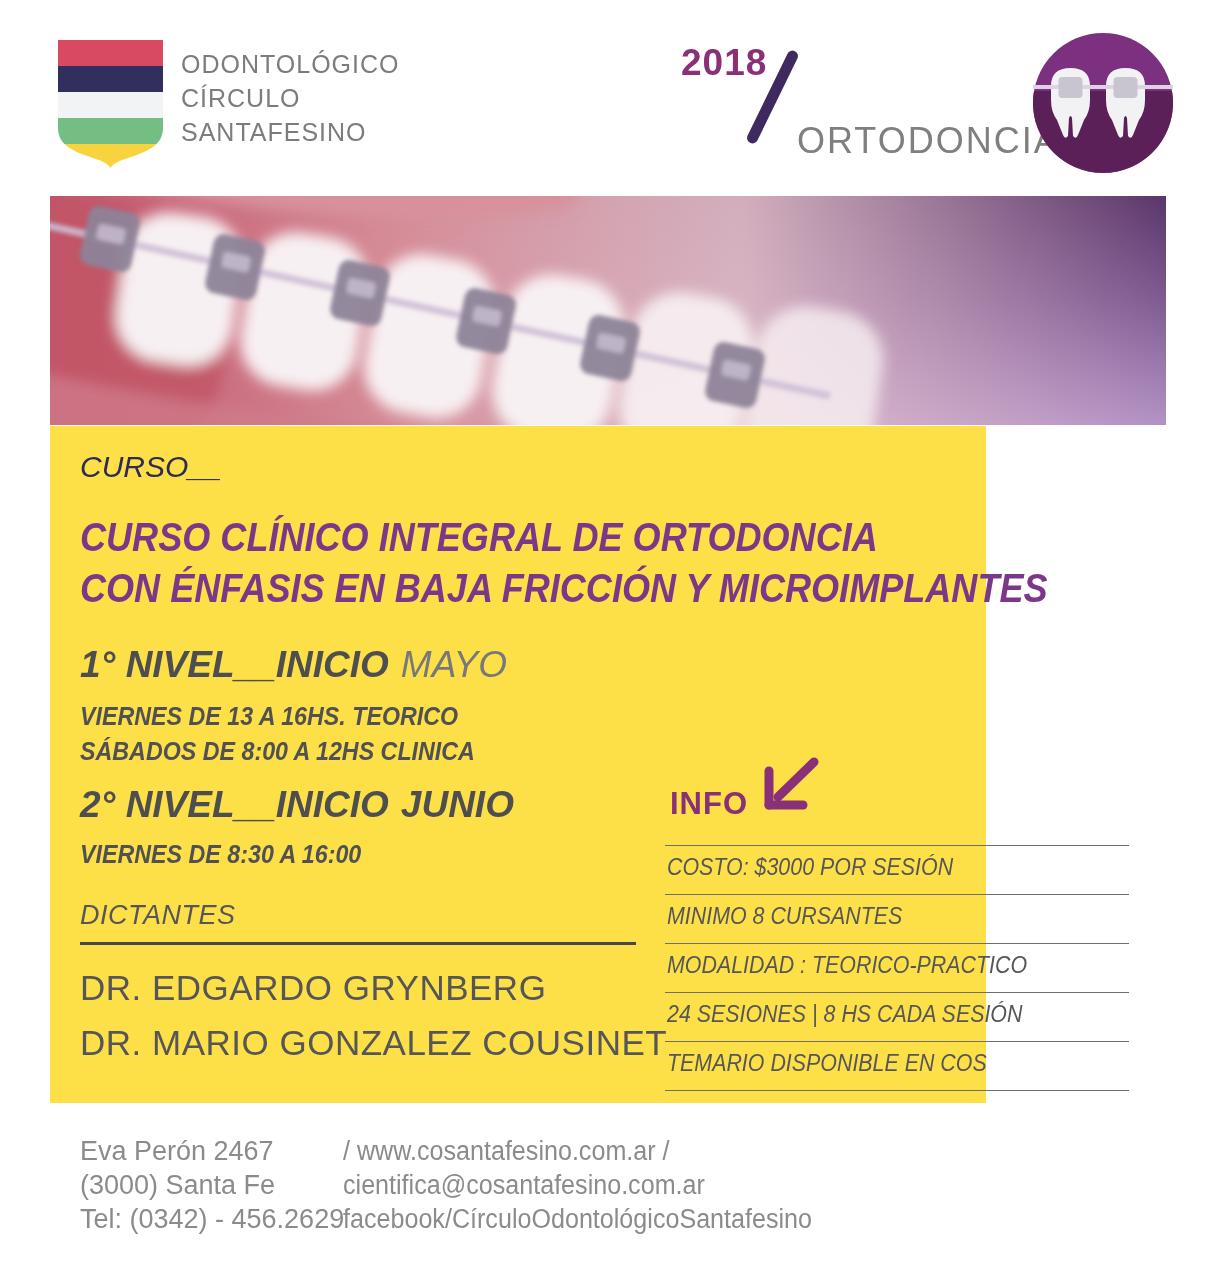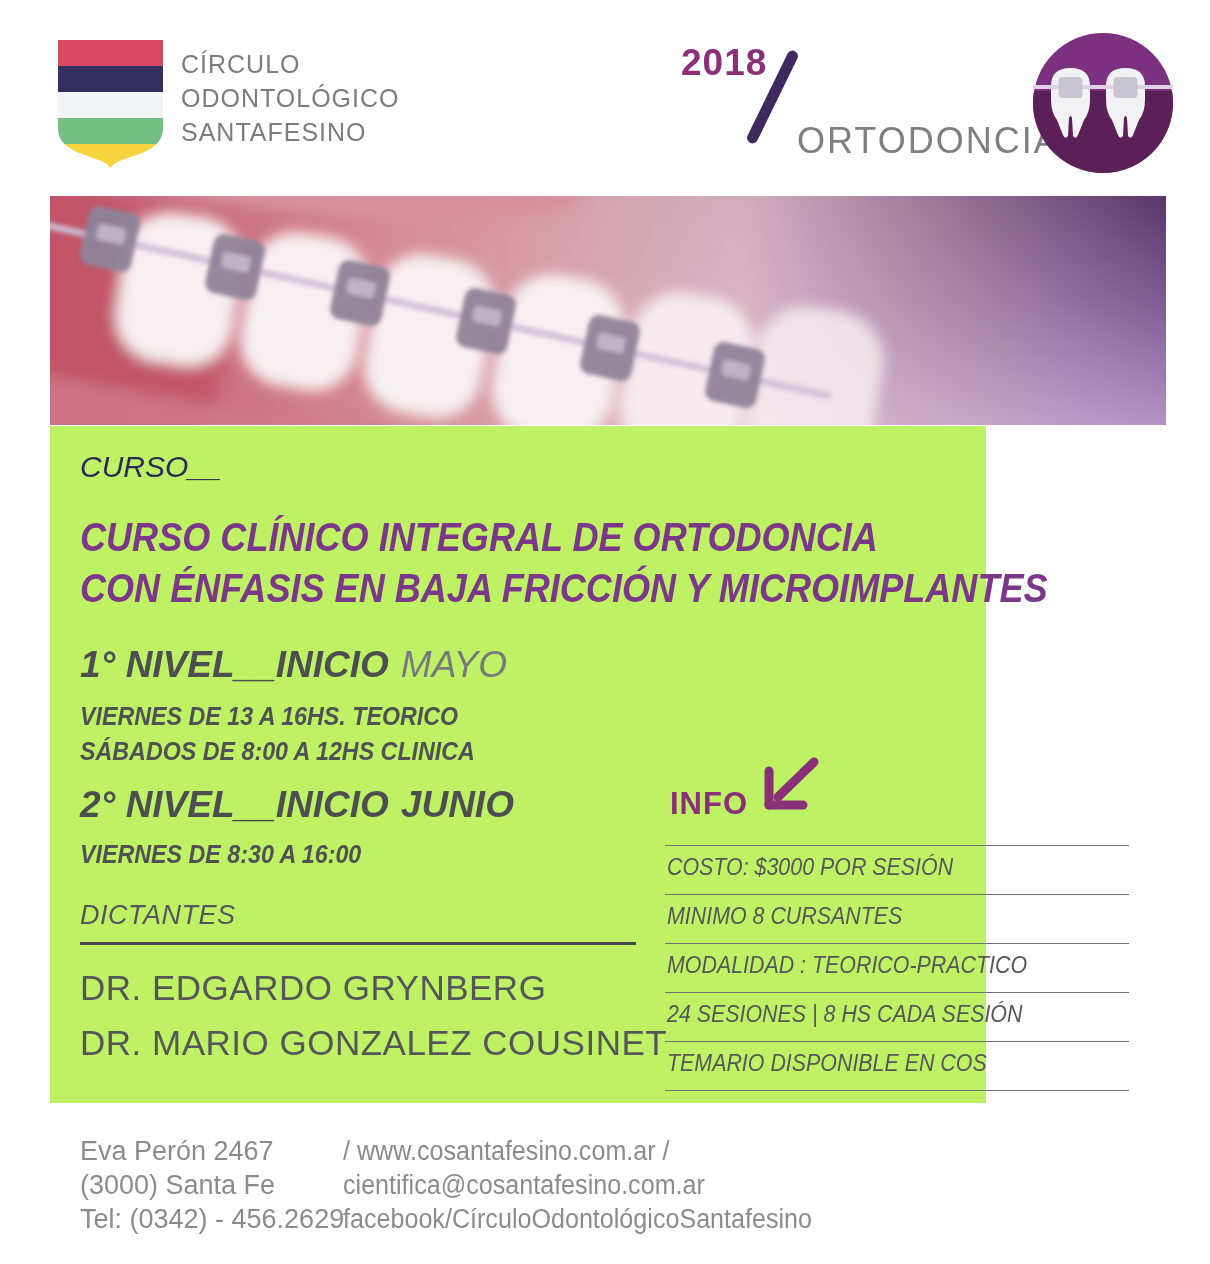--- a/index.html
+++ b/index.html
@@ -30,21 +30,21 @@
     left:797px;top:120px;
     font-size:36px;color:#7f7f7f;letter-spacing:2px;font-weight:400;
   }
   .badge{left:1033px;top:33px;}
 
   
   .hero{left:50px;top:196px;width:1116px;height:229px;}
 
   
   .card{
-    left:50px;top:426px;width:936px;height:677px;background:#bef264;
+    left:50px;top:426px;width:936px;height:677px;background:#fde047;
   }
   .card .abs{position:absolute;}
   .kicker{
     left:30px;top:24px;
     font-style:italic;font-size:30px;color:#2d2a55;font-weight:400;
   }
   .title-line{
     left:30px;white-space:nowrap;
     font-size:41px;font-weight:700;font-style:italic;color:#7b3788;
   }
@@ -107,22 +107,22 @@
       <rect x="0" y="0" width="105" height="26" fill="#d84a62"></rect>
       <rect x="0" y="26" width="105" height="26" fill="#322e5e"></rect>
       <rect x="0" y="52" width="105" height="26" fill="#f1f3f4"></rect>
       <rect x="0" y="78" width="105" height="26" fill="#74bd83"></rect>
       <rect x="0" y="104" width="105" height="30" fill="#f7d33e"></rect>
     </g>
   </svg>
 </div>
 
 <div class="abs org-text">
+  <div>ODONTOLÓGICO</div>
   <div>CÍRCULO</div>
-  <div>ODONTOLÓGICO</div>
   <div>SANTAFESINO</div>
 </div>
 
 <div class="abs year">2018</div>
 <div class="abs slash"></div>
 <div class="abs program">ORTODONCIA</div>
 
 <div class="abs badge">
   <svg width="140" height="140" viewBox="0 0 140 140">
     <circle cx="70" cy="70" r="70" fill="#7c3180"></circle>

